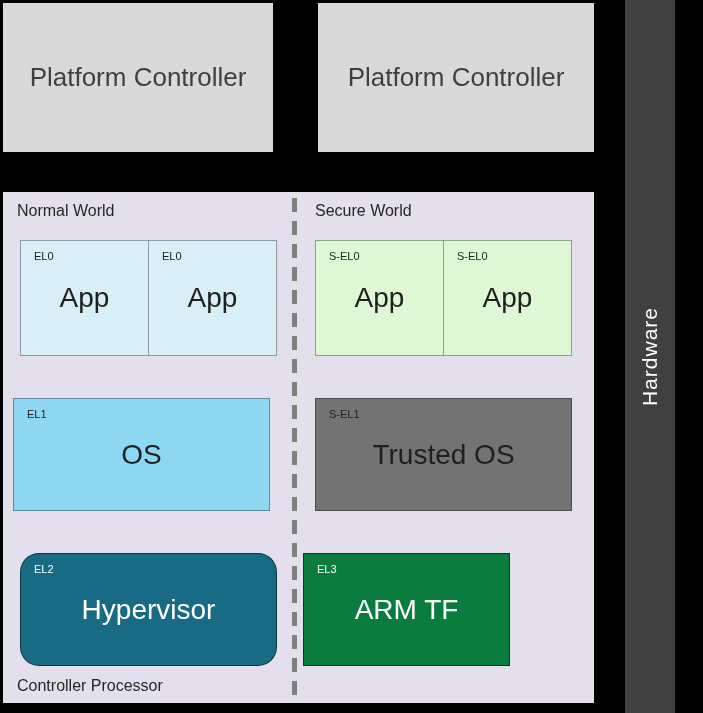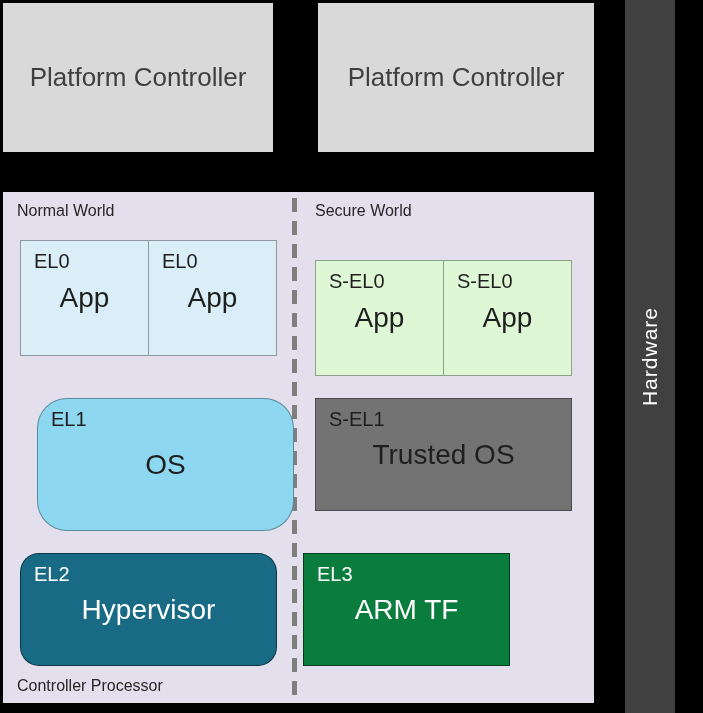--- a/index.html
+++ b/index.html
@@ -96,41 +96,41 @@
     display: flex;
     align-items: center;
     justify-content: center;
     border: 1px solid rgba(0,0,0,0.35);
     box-sizing: border-box;
   }
   .exc-box .level {
     position: absolute;
     top: 9px;
     left: 13px;
-    font-size: 20px;
+    font-size: 11px;
   }
   .exc-box .title {
     font-size: 28px;
   }
 
   
   .pos-el0-left   { left: 17px;  top: 48px;  width: 129px; height: 116px; }
   .pos-el0-right  { left: 145px; top: 48px;  width: 129px; height: 116px; }
-  .pos-el1        { left: 34px;  top: 206px; width: 257px; height: 133px; border-radius: 30px; }
+  .pos-el1        { left: 10px;  top: 206px; width: 257px; height: 113px; }
   .pos-el2        { left: 17px;  top: 361px; width: 257px; height: 113px; }
   .pos-sel0-left  { left: 312px; top: 48px;  width: 129px; height: 116px; }
   .pos-sel0-right { left: 440px; top: 48px;  width: 129px; height: 116px; }
   .pos-sel1       { left: 312px; top: 206px; width: 257px; height: 113px; }
   .pos-el3        { left: 300px; top: 361px; width: 207px; height: 113px; text-align: center; }
 
   
   .c-el0  { background: #d9eef6; color: #1f1f1f; }
   .c-el1  { background: #8ed7f0; color: #1f1f1f; }
   .c-el2  { background: #186a85; color: #ffffff; border-color: rgba(0,0,0,0.5); border-radius: 19px; }
-  .c-sel0 { background: #def8d5; color: #1f1f1f; margin-top: 20px; }
+  .c-sel0 { background: #def8d5; color: #1f1f1f; }
   .c-sel1 { background: #737373; color: #1f1f1f; }
   .c-el3  { background: #0a7d3e; color: #ffffff; border-color: rgba(0,0,0,0.5); }
 </style>
 </head>
 <body>
 
 <div class="stage">
 
   <div class="controller controller-left">
     <span>Platform Controller</span>

